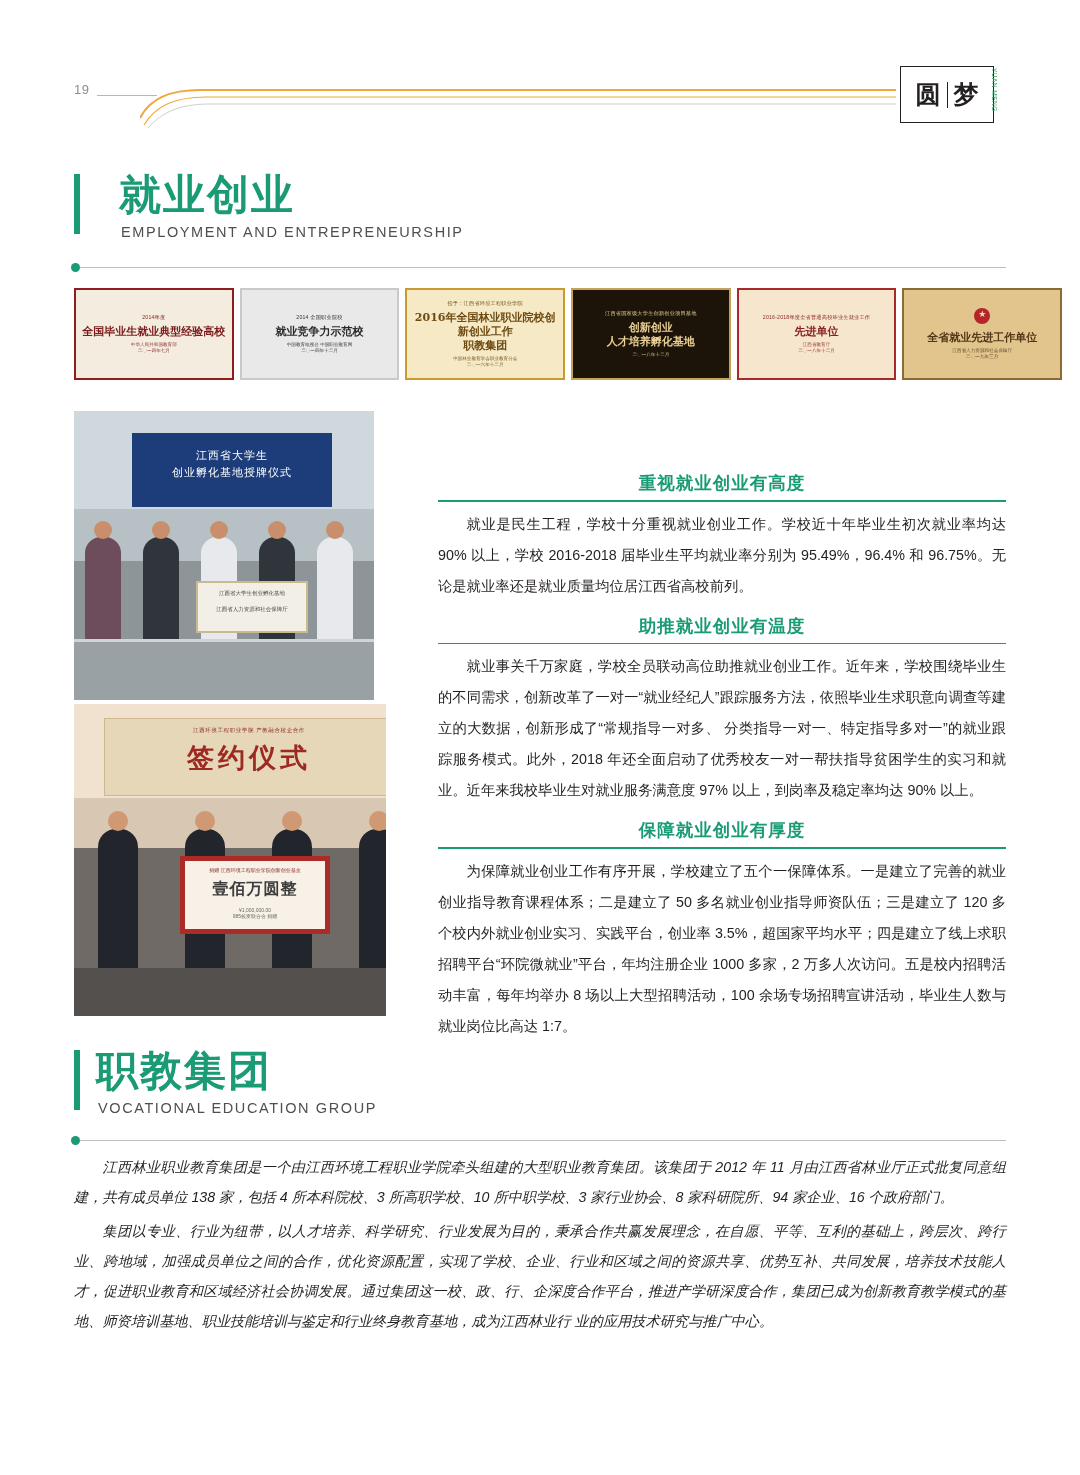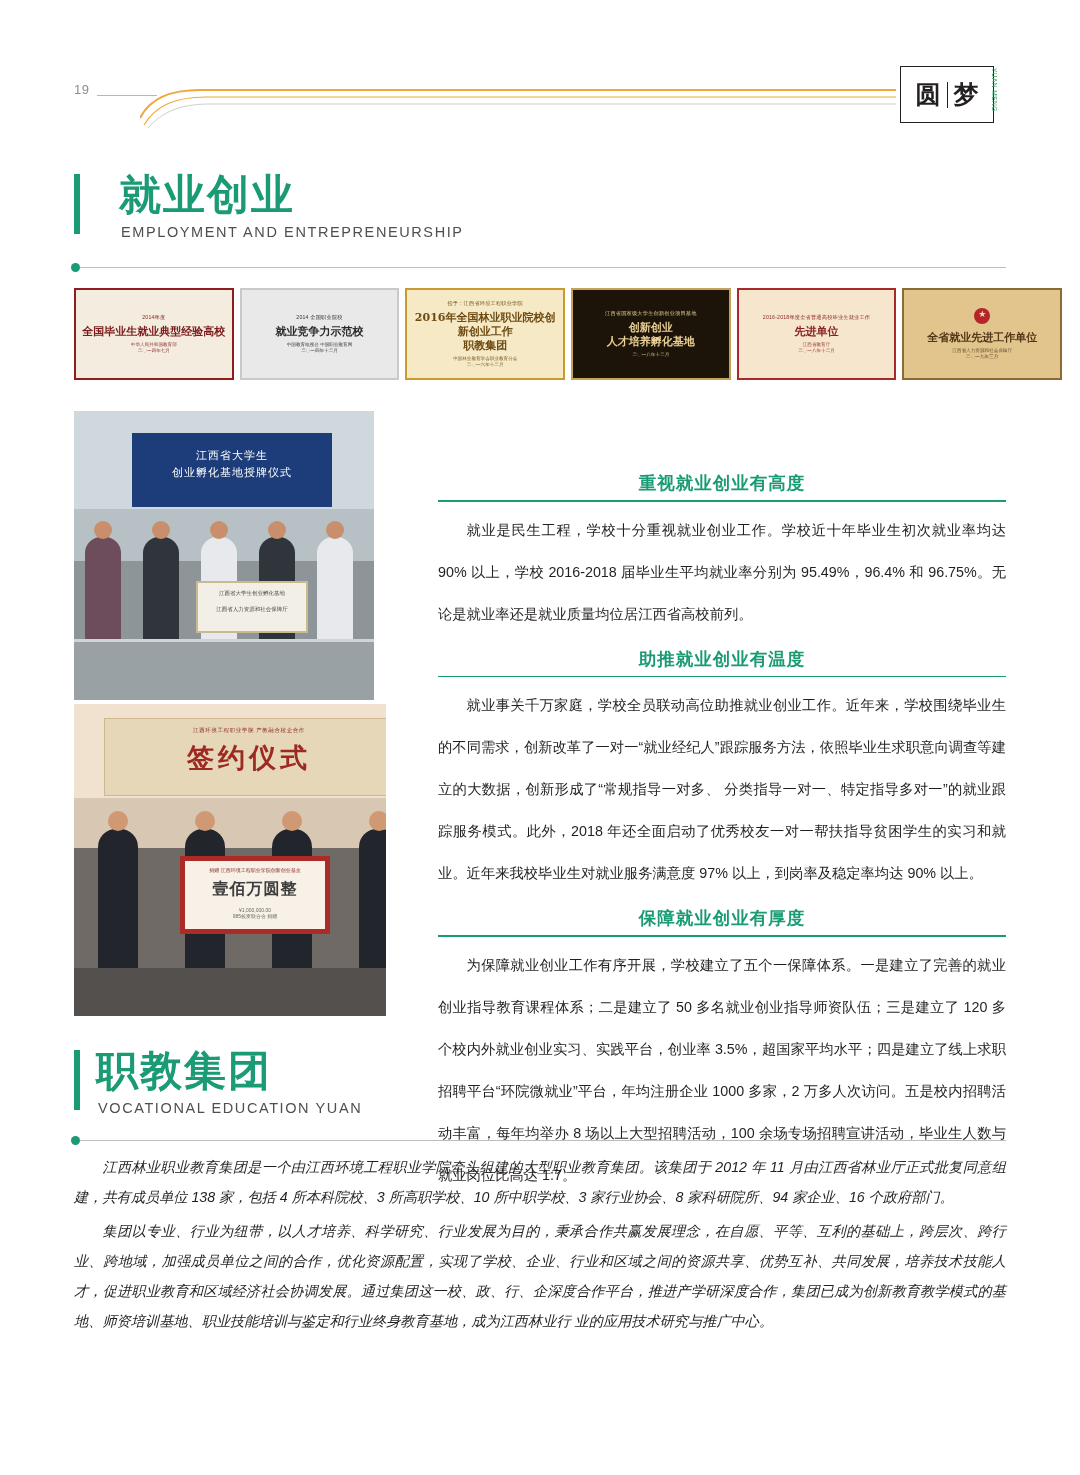--- a/index.html
+++ b/index.html
@@ -364,21 +364,21 @@
   }
   .sub-rule {
     width: 100%;
     height: 1.6px;
     background: #1a9b75;
     margin: 4px 0 7px;
   }
   .para {
     margin: 0 0 4px;
     font-size: 14.3px;
-    line-height: 42px;
+    line-height: 31px;
     text-align: justify;
     text-indent: 2em;
     color: #231f20;
     font-family: "Liberation Sans", sans-serif;
   }
   .blk { margin-bottom: 11px; }
 
   
   .bottom-text {
     position: absolute;
@@ -516,21 +516,21 @@
     <h3 class="sub-head">保障就业创业有厚度</h3>
     <div class="sub-rule"></div>
     <p class="para">为保障就业创业工作有序开展，学校建立了五个一保障体系。一是建立了完善的就业创业指导教育课程体系；二是建立了 50 多名就业创业指导师资队伍；三是建立了 120 多个校内外就业创业实习、实践平台，创业率 3.5%，超国家平均水平；四是建立了线上求职招聘平台“环院微就业”平台，年均注册企业 1000 多家，2 万多人次访问。五是校内招聘活动丰富，每年均举办 8 场以上大型招聘活动，100 余场专场招聘宣讲活动，毕业生人数与就业岗位比高达 1:7。</p>
   </div>
 
 </div>
 
 <div class="section" style="top:1044px;">
   <div class="sec-bar"></div>
   <div class="sec-cn">职教集团</div>
-  <div class="sec-en">VOCATIONAL EDUCATION YUAN</div>
+  <div class="sec-en">VOCATIONAL EDUCATION GROUP</div>
 </div>
 <div class="sec-underline" style="top:1140px; left:74px;"></div>
 <div class="sec-dot" style="top:1136px; left:71px;"></div>
 
 <div class="bottom-text">
   <p class="para">江西林业职业教育集团是一个由江西环境工程职业学院牵头组建的大型职业教育集团。该集团于 2012 年 11 月由江西省林业厅正式批复同意组建，共有成员单位 138 家，包括 4 所本科院校、3 所高职学校、10 所中职学校、3 家行业协会、8 家科研院所、94 家企业、16 个政府部门。</p>
   <p class="para">集团以专业、行业为纽带，以人才培养、科学研究、行业发展为目的，秉承合作共赢发展理念，在自愿、平等、互利的基础上，跨层次、跨行业、跨地域，加强成员单位之间的合作，优化资源配置，实现了学校、企业、行业和区域之间的资源共享、优势互补、共同发展，培养技术技能人才，促进职业教育和区域经济社会协调发展。通过集团这一校、政、行、企深度合作平台，推进产学研深度合作，集团已成为创新教育教学模式的基地、师资培训基地、职业技能培训与鉴定和行业终身教育基地，成为江西林业行 业的应用技术研究与推广中心。</p>
 </div>
 
 </body></html>

